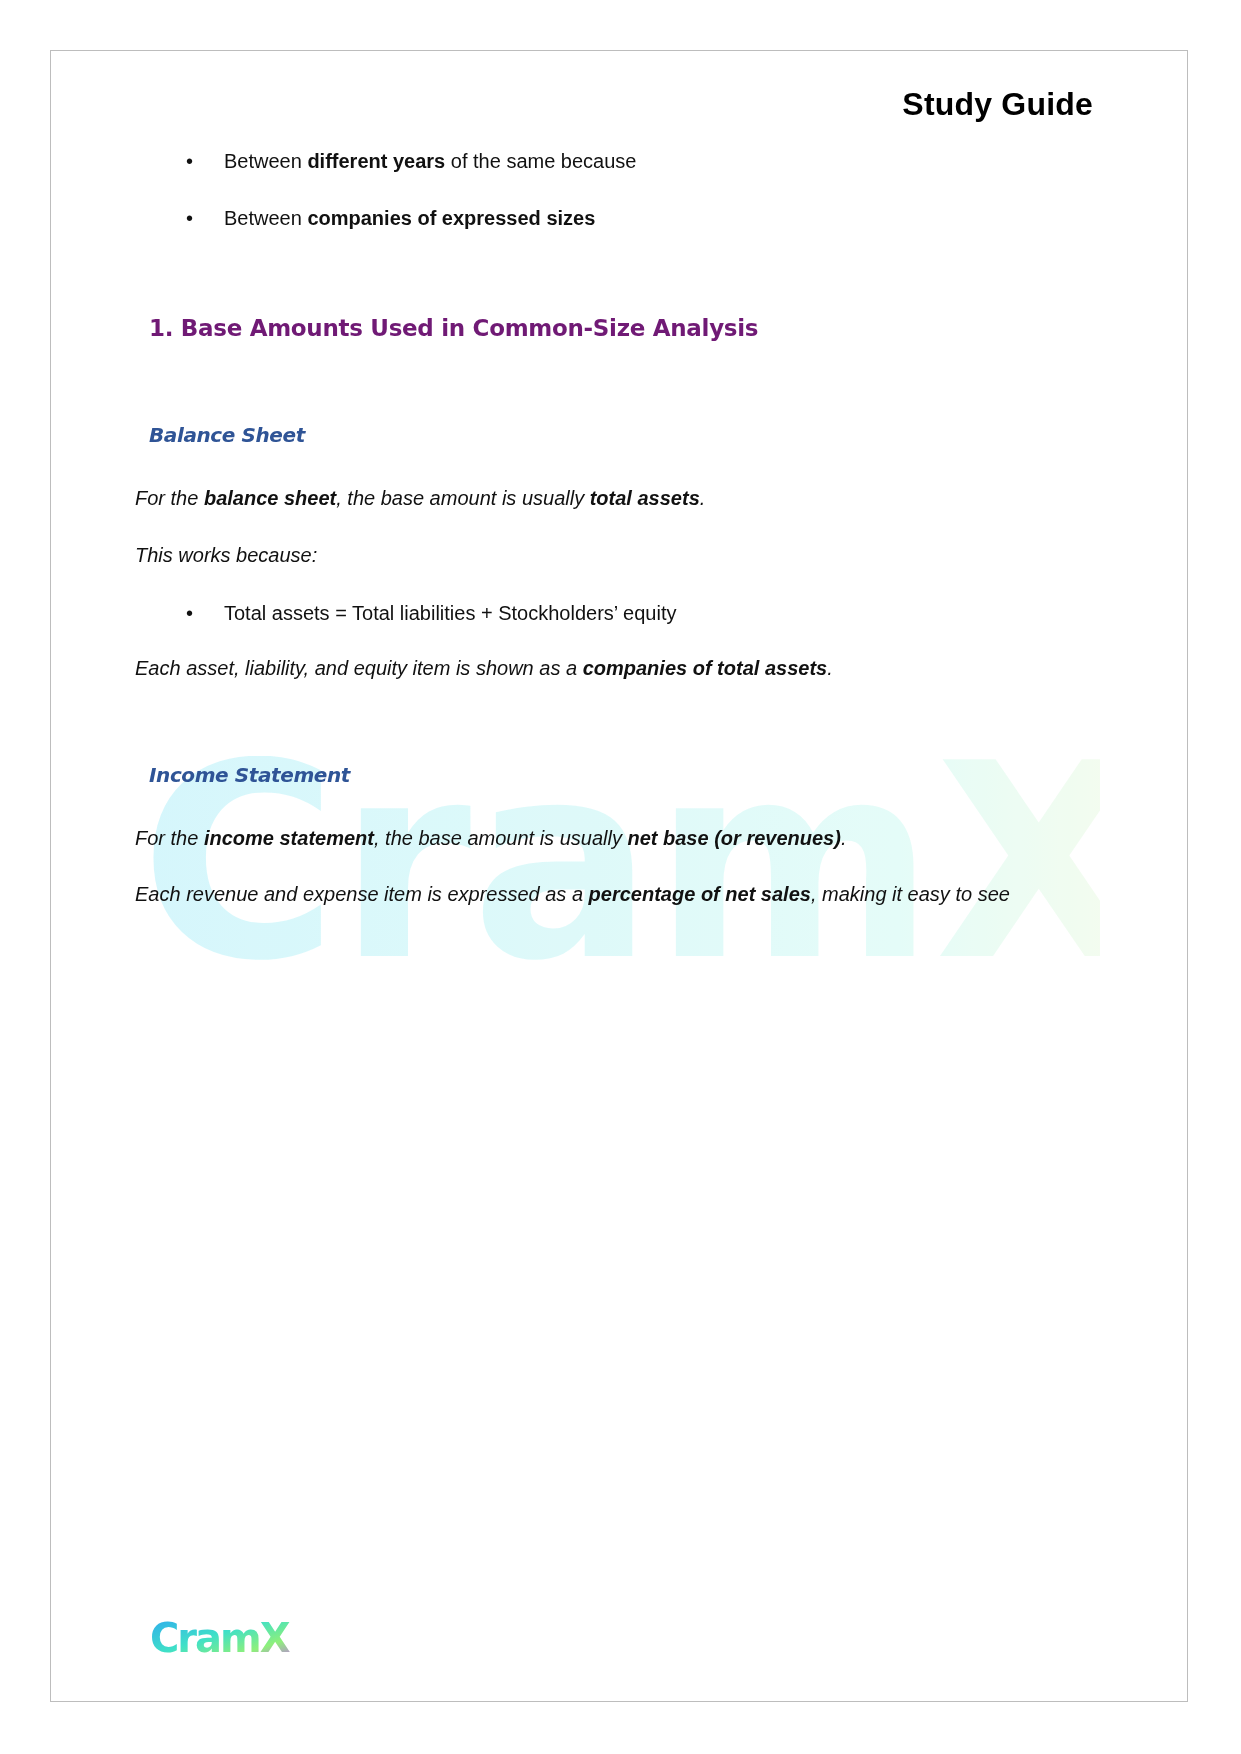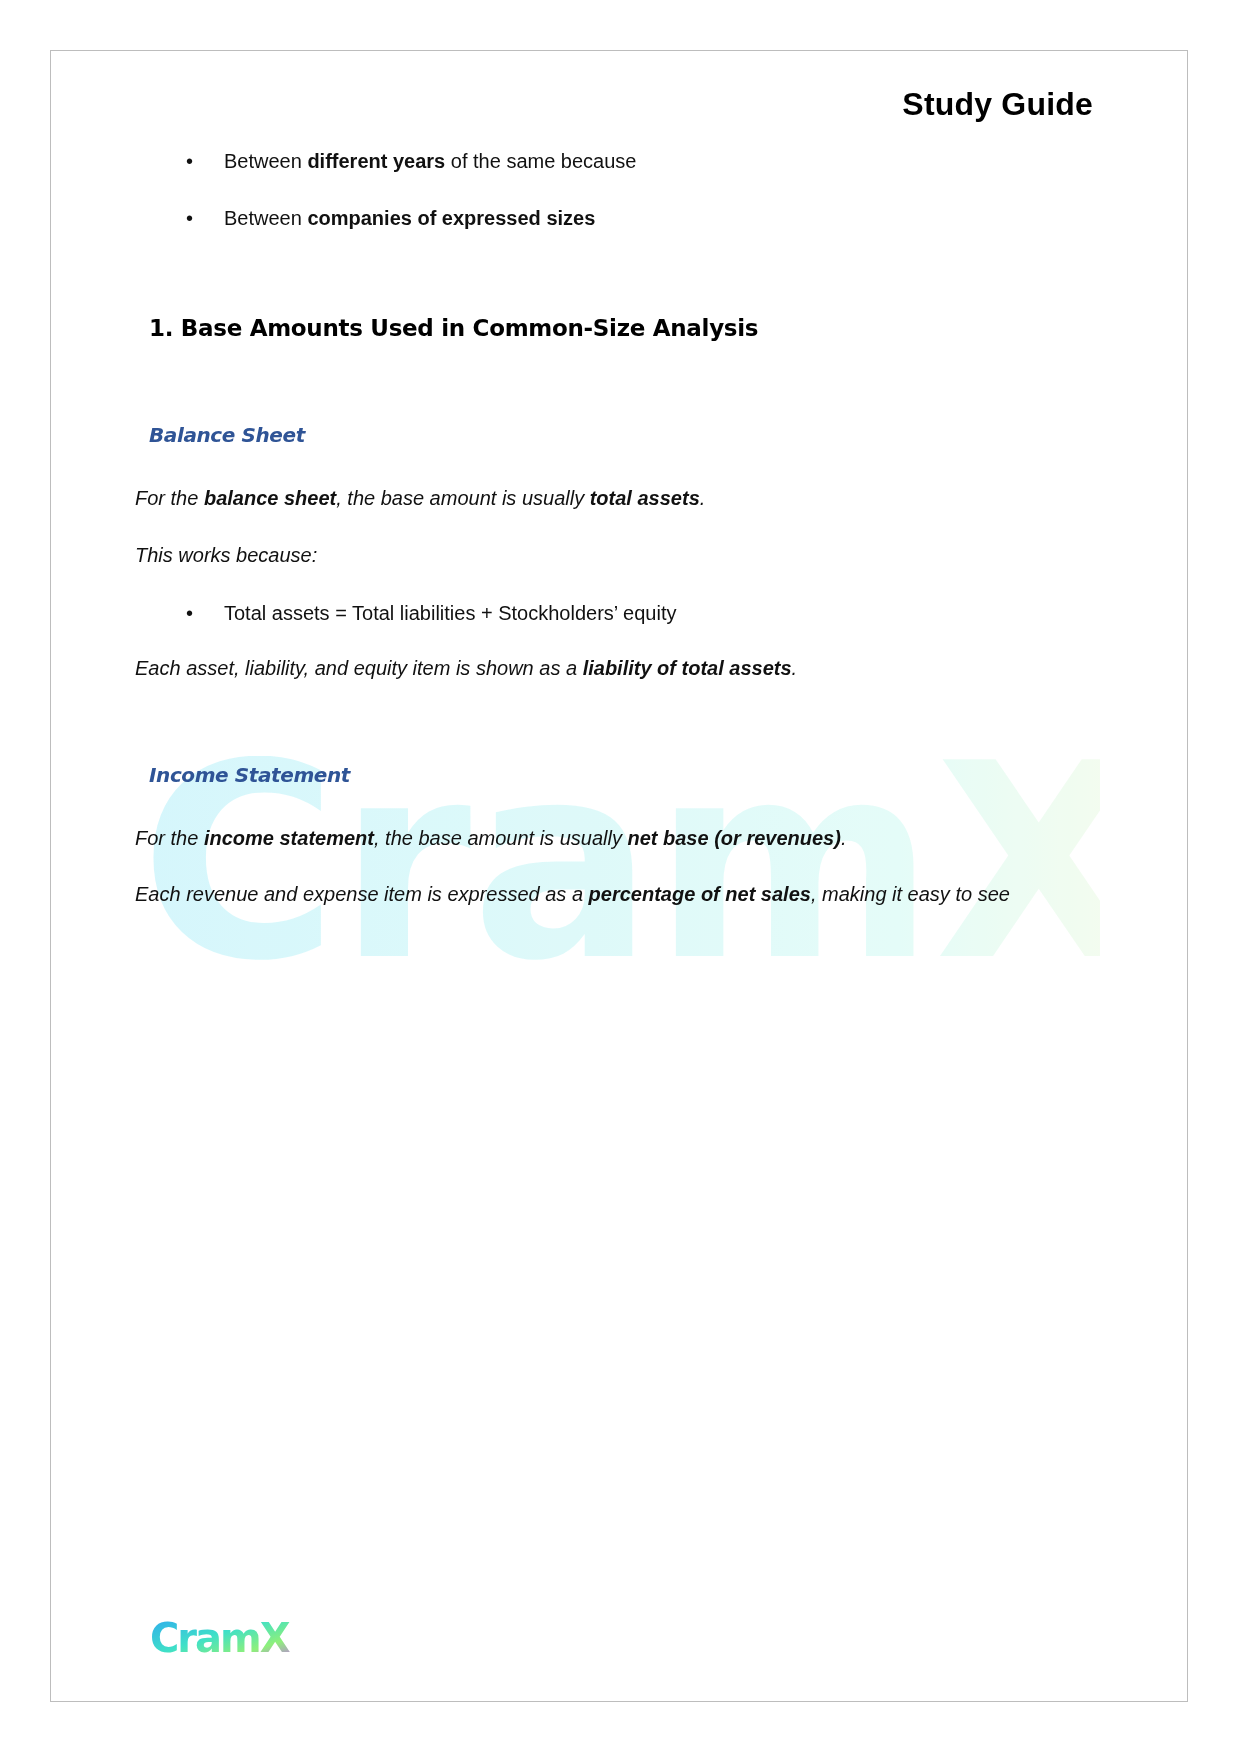--- a/index.html
+++ b/index.html
@@ -51,21 +51,21 @@
       left: 38px;
       top: 0;
     }
     .h1 {
       position: absolute;
       left: 149px;
       top: 315px;
       font-family: "DejaVu Sans", sans-serif;
       font-weight: bold;
       font-size: 23px;
-      color: #000000;
+      color: #701a75;
       letter-spacing: -0.3px;
       white-space: nowrap;
     }
     .h2 {
       position: absolute;
       left: 149px;
       font-family: "DejaVu Sans", sans-serif;
       font-weight: bold;
       font-style: italic;
       font-size: 20px;
@@ -132,21 +132,21 @@
 
 <div class="para" style="top:480px;"><span>For the </span><b>balance sheet</b><span>, the base amount is usually </span><b>total assets</b><span>.</span></div>
 
 <div class="para" style="top:537px;">This works because:</div>
 
 <div class="bullet-row" style="top:601px;">
   <span class="dot">•</span>
   <span class="text">Total assets = Total liabilities + Stockholders’ equity</span>
 </div>
 
-<div class="para" style="top:650px;"><span>Each asset, liability, and equity item is shown as a </span><b>liability of total assets</b><span>.</span></div>
+<div class="para" style="top:650px;"><span>Each asset, liability, and equity item is shown as a </span><b>companies of total assets</b><span>.</span></div>
 
 <div class="h2" style="top:763px;">Income Statement</div>
 
 <div class="para" style="top:820px;"><span>For the </span><b>income statement</b><span>, the base amount is usually </span><b>net base (or revenues)</b><span>.</span></div>
 
 <div class="para" style="top:876px;"><span>Each revenue and expense item is expressed as a </span><b>percentage of net sales</b><span>, making it easy to see</span><br></div>
 
 <svg class="footer-logo" viewBox="0 0 148 50" xmlns="http://www.w3.org/2000/svg">
   <defs>
     <linearGradient id="logoGrad" x1="0" y1="0" x2="1" y2="1">

